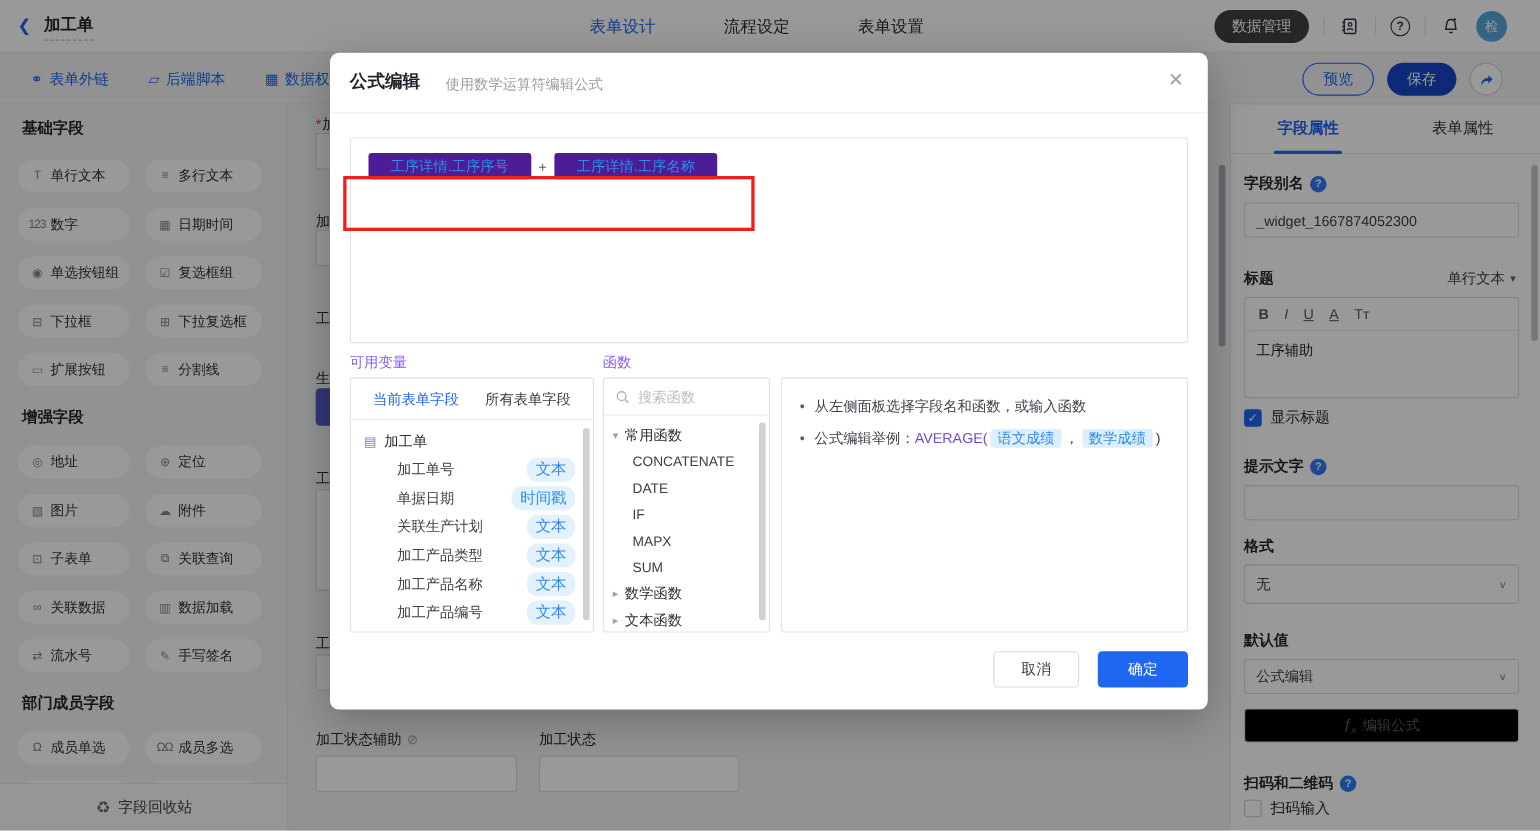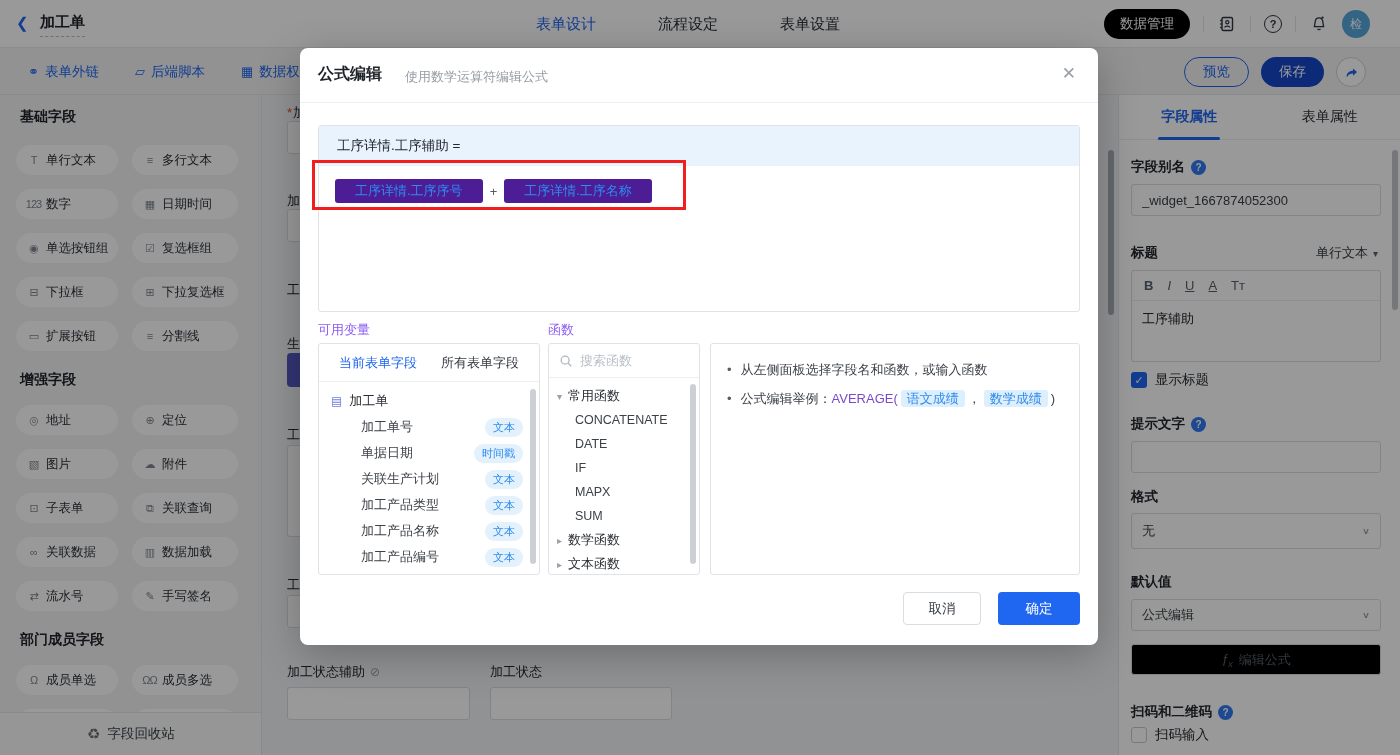--- a/index.html
+++ b/index.html
@@ -11,21 +11,21 @@
   }
 
   
   .topbar { position:absolute; left:0; top:0; width:1400px; height:48px; background:#fff; border-bottom:1px solid #e9eaee; z-index:1; }
   .back-ic { position:absolute; left:16px; top:14px; color:#1f66f0; font-size:15px; font-weight:bold; cursor:pointer; }
   .doc-title { position:absolute; left:40px; top:13px; font-size:15px; font-weight:600; color:#20242b; padding-bottom:4px; border-bottom:1px dashed #b9bdc4; }
   .top-tabs { position:absolute; left:536px; top:0; height:48px; display:flex; align-items:center; gap:62px; }
   .top-tab { font-size:15px; color:#2b2f36; cursor:pointer; }
   .top-tab.active { color:#1f66f0; }
   .top-right { position:absolute; right:30px; top:0; height:48px; display:flex; align-items:center; gap:13px; }
-  .pill-green { height:30px; padding:0 16px; border-radius:15px; background:#000000; color:#fff; font-size:13.5px; display:flex; align-items:center; cursor:pointer; }
+  .pill-green { height:30px; padding:0 16px; border-radius:15px; background:#404040; color:#fff; font-size:13.5px; display:flex; align-items:center; cursor:pointer; }
   .vsep { width:1px; height:16px; background:#e2e4e8; }
   .tb-ic { width:20px; height:20px; display:flex; align-items:center; justify-content:center; color:#2f3540; cursor:pointer; }
   .help-circle { width:18px; height:18px; border:1.5px solid #2f3540; border-radius:50%; font-size:11px; font-weight:bold; display:flex; align-items:center; justify-content:center; color:#2f3540; cursor:pointer; }
   .avatar { width:28px; height:28px; border-radius:50%; background:#56a7dc; color:#fff; font-size:12px; display:flex; align-items:center; justify-content:center; cursor:pointer; }
 
   
   .toolbar2 { position:absolute; left:0; top:48px; width:1400px; height:47px; background:#f3f4f6; border-bottom:1px solid #e4e6e9; z-index:1; }
   .tb-links { position:absolute; left:28px; top:0; height:47px; display:flex; align-items:center; gap:36px; }
   .tb-link { display:flex; align-items:center; gap:6px; color:#1f66f0; font-size:13.5px; cursor:pointer; }
   .tb-link .lk-glyph { font-size:13px; }
@@ -100,21 +100,21 @@
   .panel-label { position:absolute; top:273px; font-size:13px; color:#8b5cf6; }
   .panel { position:absolute; top:295px; height:232px; border:1px solid #e0e2e6; border-radius:3px; background:#fff; overflow:hidden; }
   .vars-panel { left:18px; width:222px; }
   .vars-tabs { height:38px; border-bottom:1px solid #eceef1; display:flex; align-items:center; padding:0 20px; justify-content:space-between; }
   .vtab { font-size:13px; cursor:pointer; color:#353a41; }
   .vtab.active { color:#1f66f0; }
   .tree-root { display:flex; align-items:center; gap:7px; padding:10px 0 4px 12px; font-size:13px; color:#2a2e34; cursor:pointer; }
   .tree-doc { color:#6f7de3; font-size:12px; }
   .var-row { height:26px; display:flex; align-items:center; justify-content:space-between; padding:0 16px 0 42px; cursor:pointer; }
   .var-name { font-size:13px; color:#3c4148; }
-  .var-badge { background:#e3f1fd; color:#2e8bef; font-size:11px; border-radius:10px; padding:2px 8px; }
+  .var-badge { background:#e3f1fd; color:#2e8bef; font-size:14px; border-radius:10px; padding:2px 8px; }
   .pscroll { position:absolute; right:3px; width:6px; background:#ccd0d5; border-radius:3px; }
 
   .fn-panel { left:248px; width:152px; }
   .fn-search { height:34px; border-bottom:1px solid #eceef1; display:flex; align-items:center; gap:7px; padding:0 10px; }
   .fn-search input { border:none; outline:none; width:100px; font-size:13px; color:#3a4046; font-family:inherit; background:transparent; }
   .fn-search input::placeholder { color:#b9bec6; }
   .fn-group { height:24px; display:flex; align-items:center; gap:6px; padding-left:8px; font-size:13px; color:#2a2e34; cursor:pointer; }
   .fn-caret { color:#9aa0a8; font-size:10px; }
   .fn-item { height:24px; display:flex; align-items:center; padding-left:26px; font-size:12.5px; color:#3c4148; cursor:pointer; }
 
@@ -404,21 +404,20 @@
 <div class="overlay"></div>
 
 <div class="modal">
   <div class="m-header">
     <span class="m-title">公式编辑</span>
     <span class="m-subtitle">使用数学运算符编辑公式</span>
     <span class="m-close">✕</span>
   </div>
 
   <div class="formula-box">
-    <div class="f-head">工序详情.工序辅助 =</div>
     <div class="f-body">
       <span class="chip">工序详情.工序序号</span>
       <span class="op">+</span>
       <span class="chip">工序详情.工序名称</span>
     </div>
   </div>
   <div class="red-rect"></div>
 
   <div class="panel-label" style="left:18px;">可用变量</div>
   <div class="panel vars-panel">

